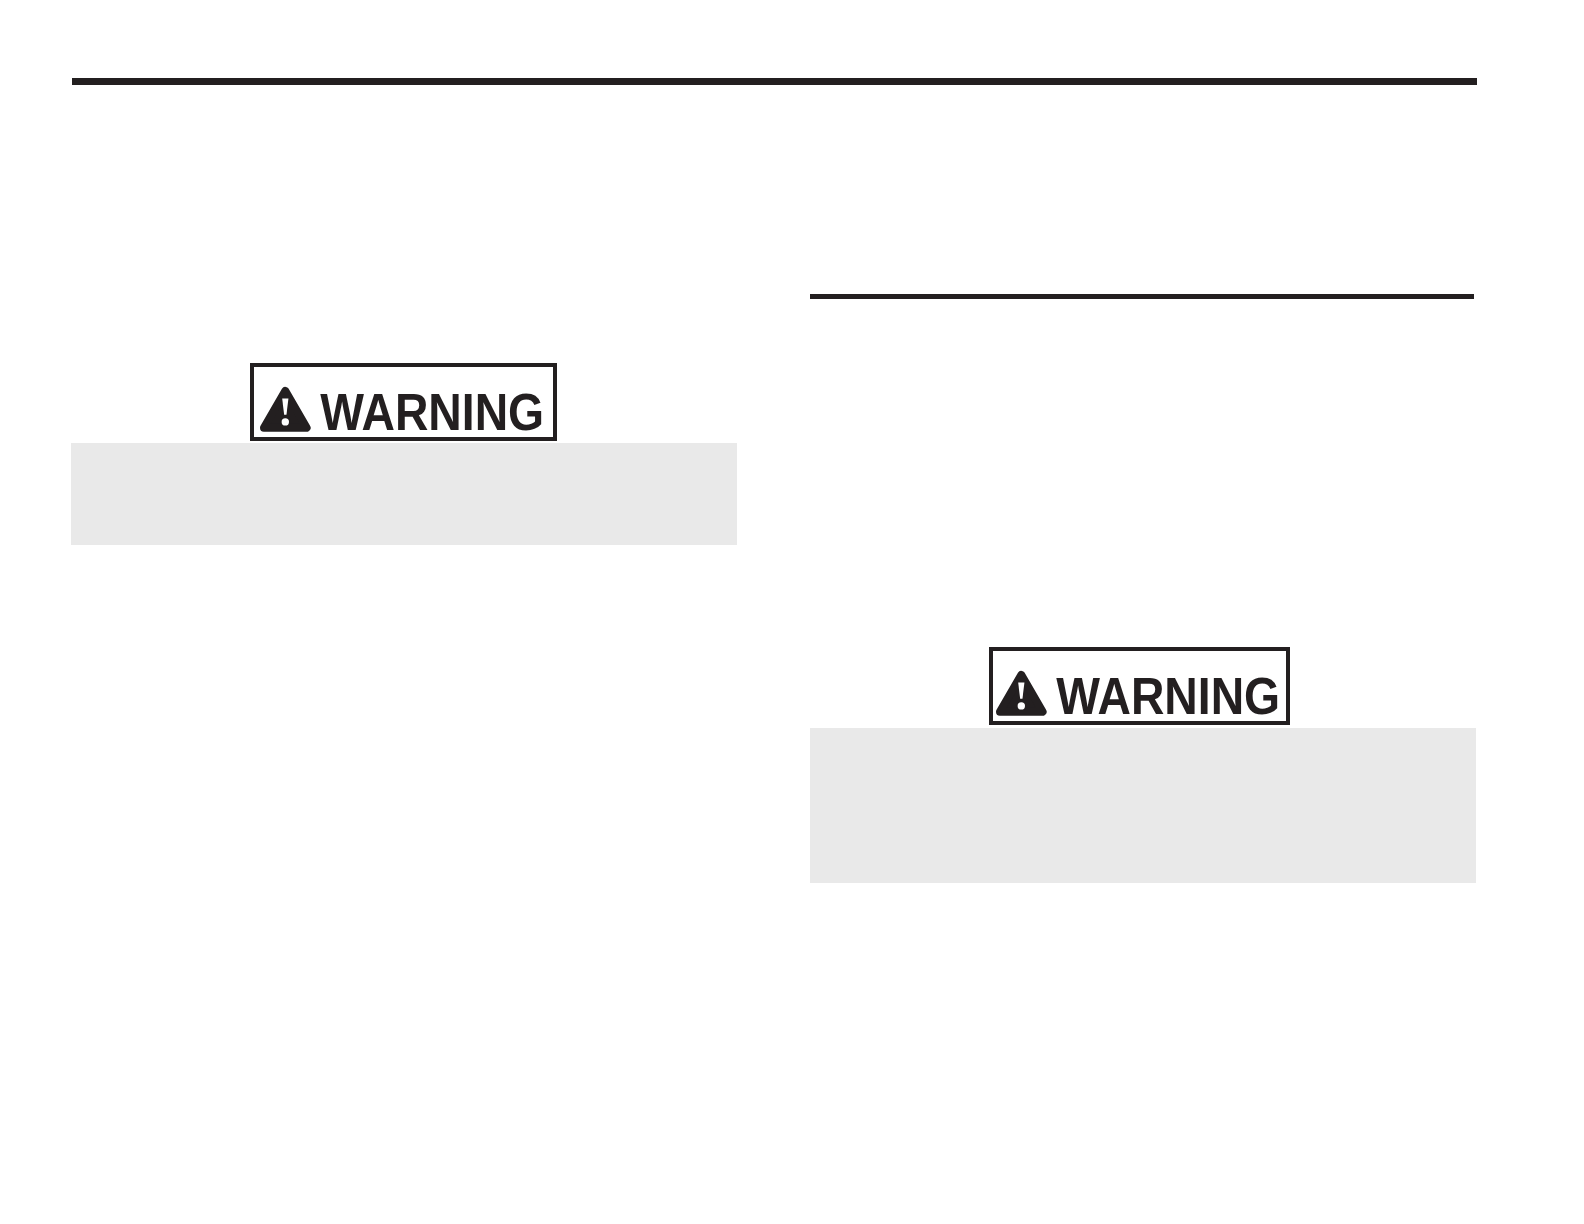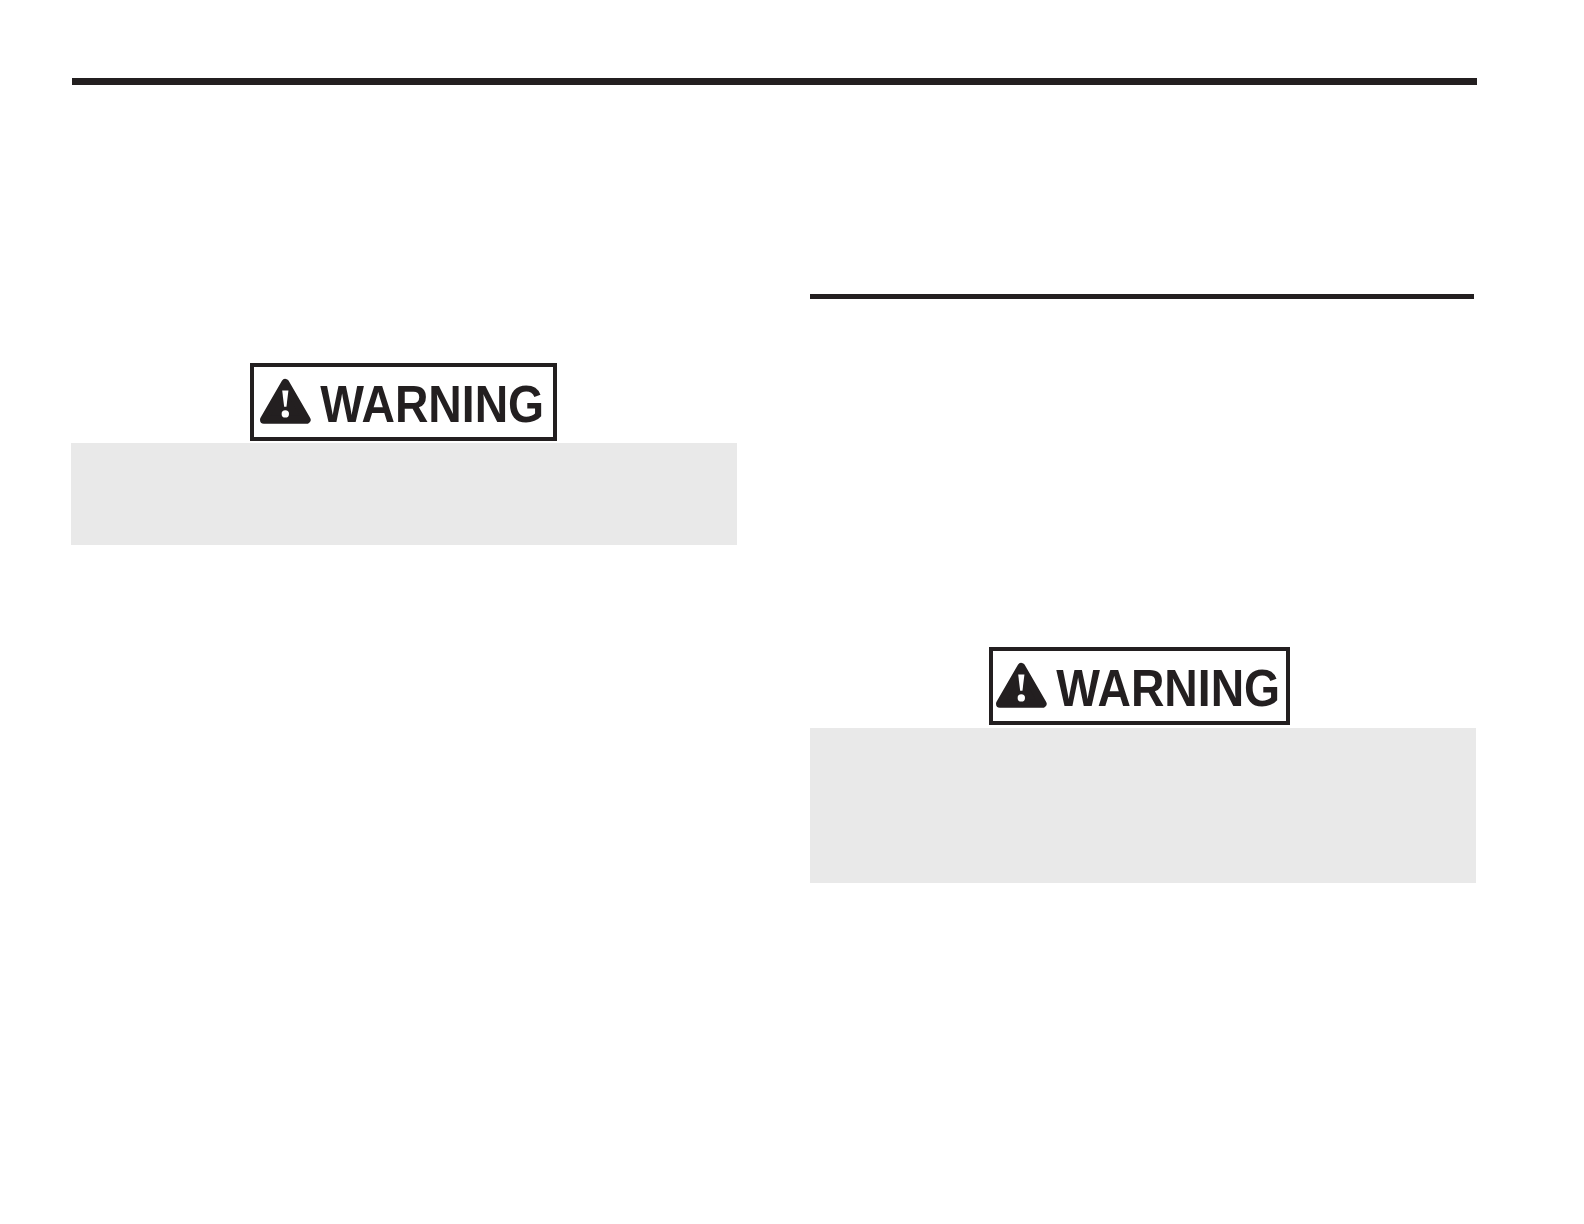--- a/index.html
+++ b/index.html
@@ -16,21 +16,21 @@
     font-family:"Liberation Sans", sans-serif;
   }
   .rule{position:absolute;background:var(--ink,#231f20);}
   .rule-top{left:72px;top:78px;width:1405px;height:7px;}
   .rule-section{left:810px;top:294px;width:664px;height:5px;}
   .warning-box{
     position:absolute;
     box-sizing:border-box;
     border:4px solid var(--ink,#231f20);
     background:#ffffff;
-    display:flex;align-items:center;justify-content:center;
+    display:flex;align-items:flex-end;justify-content:center;
   }
   .warning-box-left{left:250px;top:363px;width:307px;height:78px;}
   .warning-box-right{left:989px;top:647px;width:301px;height:78px;}
   .warning-sign{display:block;color:var(--ink,#231f20);}
   .warning-sign text{
     font-family:"Liberation Sans", sans-serif;
     font-weight:bold;
   }
   .panel{
     position:absolute;

